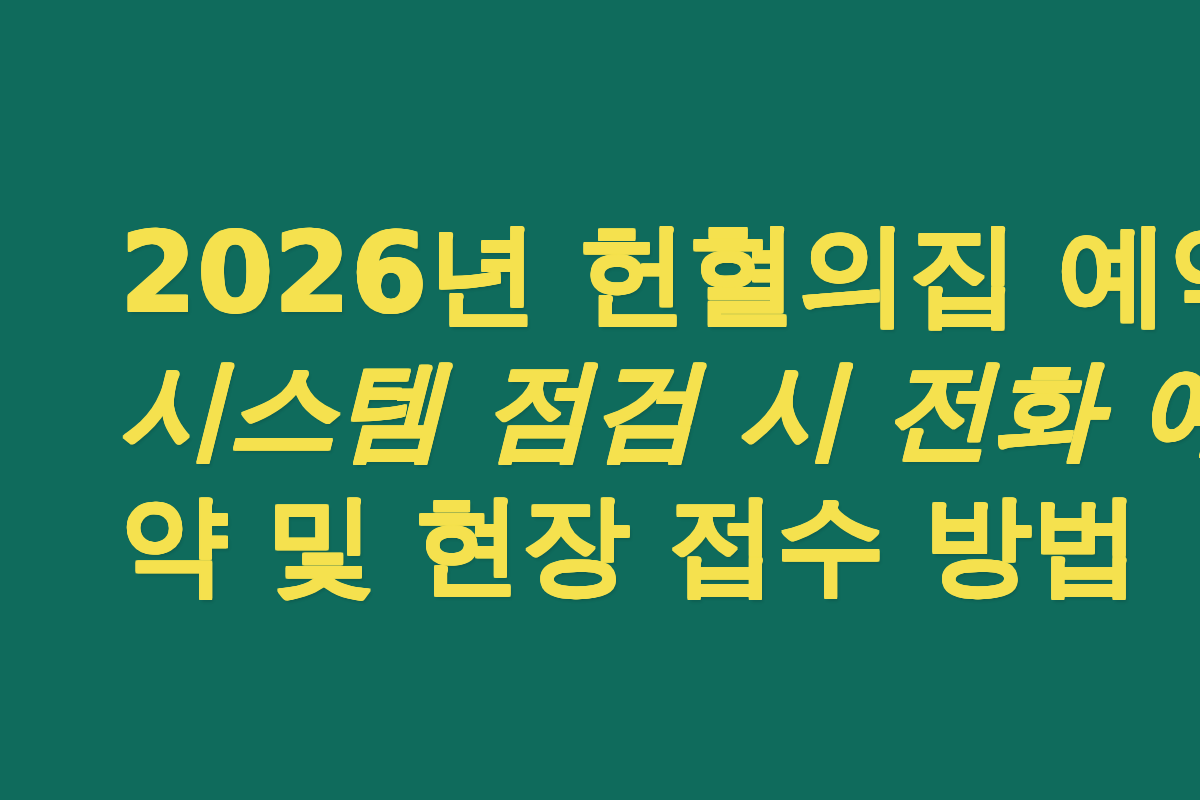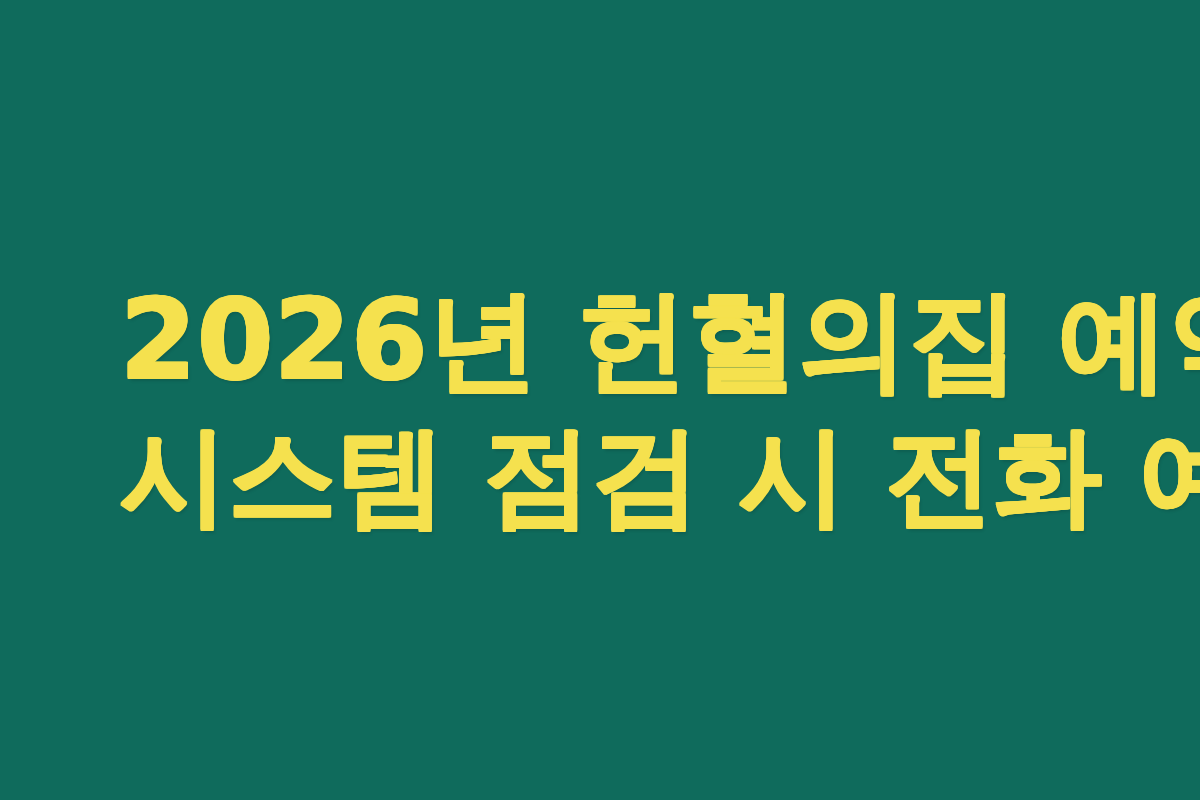--- a/index.html
+++ b/index.html
@@ -50,29 +50,30 @@
        0 1px 0 #f5e14e,
        0 -1px 0 #f5e14e,
        1px 1px 0 #f5e14e,
       -1px 1px 0 #f5e14e,
        1px -1px 0 #f5e14e,
       -1px -1px 0 #f5e14e,
        2px 3px 3px rgba(0, 0, 0, 0.12);
   }
 
   .title-line.line-1 { font-size: 110px; }
-  .title-line.line-2 { font-size: 108px; }
+  .title-line.line-2 { font-size: 108px; font-style: italic; }
   .title-line.line-3 { font-size: 108px; }
 </style>
 </head>
 <body>
 
 <div id="thumbnail-card">
 
   <div id="title-block">
 
     <span class="title-line line-1">2026년 헌혈의집 예약</span>
 
     <span class="title-line line-2">시스템 점검 시 전화 예</span>
 
+    <span class="title-line line-3">약 및 현장 접수 방법</span>
 
   </div>
 </div>
 
 </body></html>

